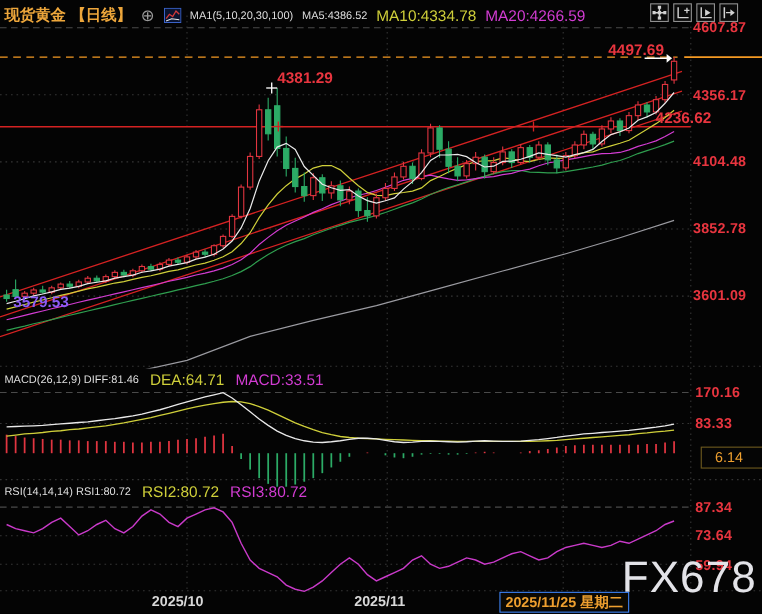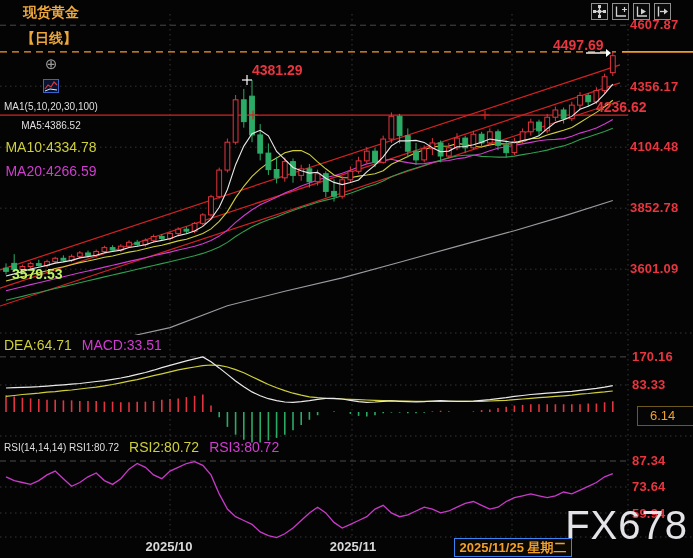--- a/index.html
+++ b/index.html
@@ -1,31 +1,31 @@
 <!DOCTYPE html>
 <html><head>
 <meta charset="utf-8">
 <style>
   html,body{margin:0;padding:0;background:#000;}
   #app{position:relative;width:693px;height:558px;background:#040404;overflow:hidden;
        font-family:"Liberation Sans",sans-serif;-webkit-font-smoothing:antialiased;}
   .abs{position:absolute;}
   #chart-svg{position:absolute;left:0;top:0;}
-  .hdr{left:4px;top:4px;height:20px;display:flex;align-items:center;gap:8px;white-space:nowrap;flex-direction:column;}
+  .hdr{left:4px;top:4px;height:20px;display:flex;align-items:center;gap:8px;white-space:nowrap;}
   .sym{color:#eda63b;font-size:14px;font-weight:700;}
   .per{color:#eda63b;font-size:14px;font-weight:700;}
   .plus{color:#9a9a9a;font-size:15px;line-height:15px;}
   .hwhite{color:#dfdfdf;font-size:10px;}
   .hyellow{color:#cfcf3a;font-size:14px;}
   .hmagenta{color:#d23cd2;font-size:14px;}
   .toolbar{right:22px;top:3px;display:flex;gap:4px;}
   .tbtn{width:17px;height:17px;border:1px solid #8f8f8f;display:flex;align-items:center;justify-content:center;box-sizing:border-box;background:#0a0a0a;}
   .axlab{color:#e8353f;font-size:13px;font-weight:700;letter-spacing:.2px;}
   .ann{font-size:14px;font-weight:700;}
-  .dates{color:#d9d9d9;font-size:13px;font-weight:700;text-align:center;}
+  .dates{color:#d9d9d9;font-size:13px;font-weight:700;text-align:left;}
   .datebox{left:454px;top:538px;width:116px;height:17px;line-height:17px;text-align:center;
            color:#efa02f;font-size:13px;font-weight:700;background:#0c0903;border:1px solid #3b82f6;}
   .badge{left:637px;top:406px;width:47px;height:18px;line-height:18px;padding-left:12px;
          color:#efa02f;font-size:13px;background:#050505;border:1px solid #6e5a1e;}
   .wm{right:5px;bottom:10px;color:#e3e3e8;font-size:40px;letter-spacing:1px;font-weight:400;}
   .indhdr{height:16px;display:flex;gap:10px;align-items:center;white-space:nowrap;font-size:14px;}
 </style>
 </head>
 <body>
 
@@ -360,23 +360,24 @@
 
   <div class="abs axlab" style="left:630px;top:17px;">4607.87</div>
   <div class="abs axlab" style="left:630px;top:79px;">4356.17</div>
   <div class="abs axlab" style="left:630px;top:139px;text-align:right;">4104.48</div>
   <div class="abs axlab" style="left:630px;top:200px;">3852.78</div>
   <div class="abs axlab" style="left:630px;top:261px;">3601.09</div>
 
   <div class="abs ann" style="left:553px;top:37px;color:#e8353f;">4497.69</div>
   <div class="abs ann" style="left:252px;top:62px;color:#e8353f;">4381.29</div>
   <div class="abs ann" style="left:596px;top:99px;color:#e8353f;">4236.62</div>
-  <div class="abs ann" style="left:12px;top:266px;color:#bef264;">3579.53</div>
+  <div class="abs ann" style="left:12px;top:266px;color:#8b5cf6;">3579.53</div>
 
   <div class="abs indhdr" style="left:4px;top:337px;">
+    <span class="hwhite">MACD(26,12,9) DIFF:81.46</span>
     <span class="hyellow">DEA:64.71</span>
     <span class="hmagenta">MACD:33.51</span>
   </div>
 
   <div class="abs axlab" style="left:632px;top:349px;text-align:right;">170.16</div>
   <div class="abs axlab" style="left:632px;top:377px;">83.33</div>
   <div class="abs badge">6.14</div>
 
   <div class="abs indhdr" style="left:4px;top:439px;">
     <span class="hwhite">RSI(14,14,14) RSI1:80.72</span>

